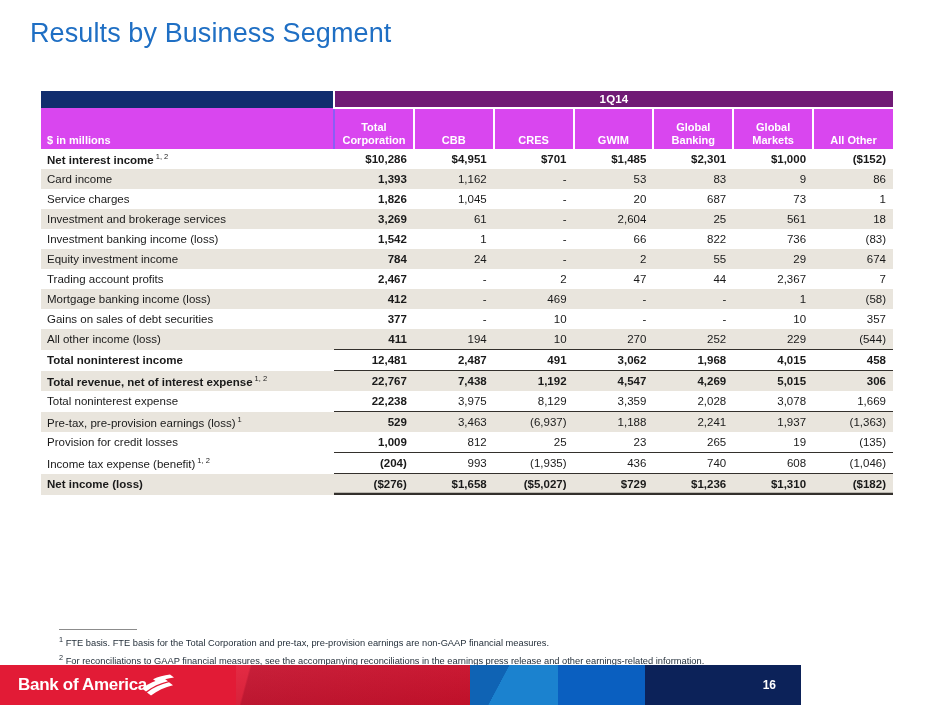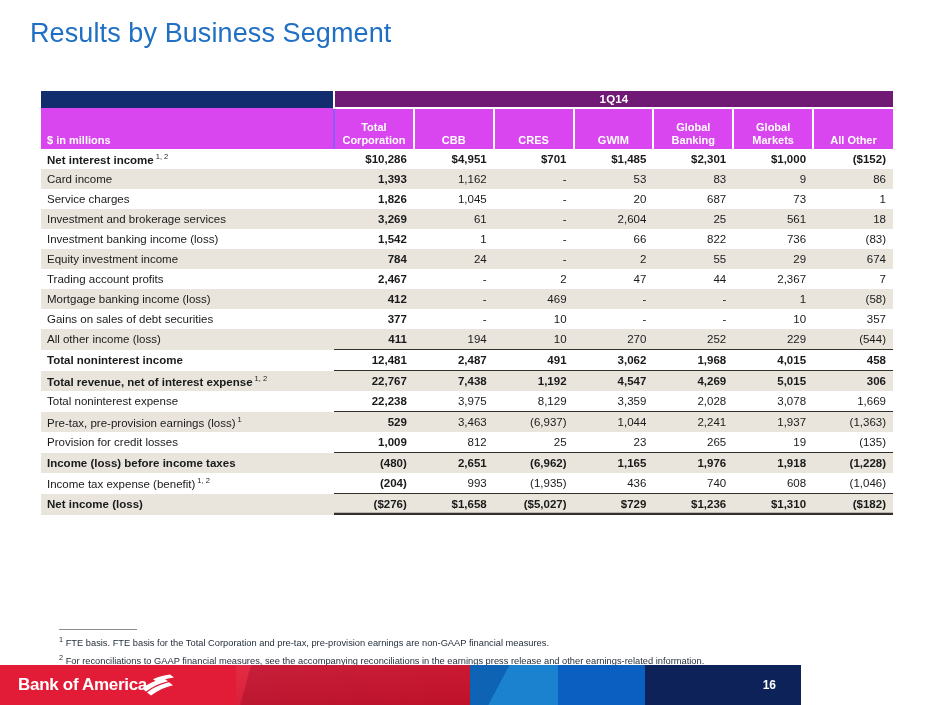--- a/index.html
+++ b/index.html
@@ -362,44 +362,34 @@
           <td class="rule-bot">3,359</td>
           <td class="rule-bot">2,028</td>
           <td class="rule-bot">3,078</td>
           <td class="rule-bot">1,669</td>
         </tr>
         <tr class="alt">
           <td class="lbl-cell">Pre-tax, pre-provision earnings (loss)<sup style="font-size: 7.5px; margin-left: 2px; font-weight: normal;">1</sup></td>
           <td class="b">529</td>
           <td>3,463</td>
           <td>(6,937)</td>
-          <td>1,044</td>
+          <td>1,188</td>
           <td>2,241</td>
           <td>1,937</td>
           <td>(1,363)</td>
         </tr>
         <tr class="plain">
           <td class="lbl-cell">Provision for credit losses</td>
           <td class="b rule-bot">1,009</td>
           <td class="rule-bot">812</td>
           <td class="rule-bot">25</td>
           <td class="rule-bot">23</td>
           <td class="rule-bot">265</td>
           <td class="rule-bot">19</td>
           <td class="rule-bot">(135)</td>
-        </tr>
-        <tr class="alt boldrow">
-          <td class="lbl-cell">Income (loss) before income taxes</td>
-          <td class="b">(480)</td>
-          <td>2,651</td>
-          <td>(6,962)</td>
-          <td>1,165</td>
-          <td>1,976</td>
-          <td>1,918</td>
-          <td>(1,228)</td>
         </tr>
         <tr class="plain">
           <td class="lbl-cell">Income tax expense (benefit)<sup style="font-size: 7.5px; margin-left: 2px; font-weight: normal;">1, 2</sup></td>
           <td class="b rule-bot">(204)</td>
           <td class="rule-bot">993</td>
           <td class="rule-bot">(1,935)</td>
           <td class="rule-bot">436</td>
           <td class="rule-bot">740</td>
           <td class="rule-bot">608</td>
           <td class="rule-bot">(1,046)</td>

